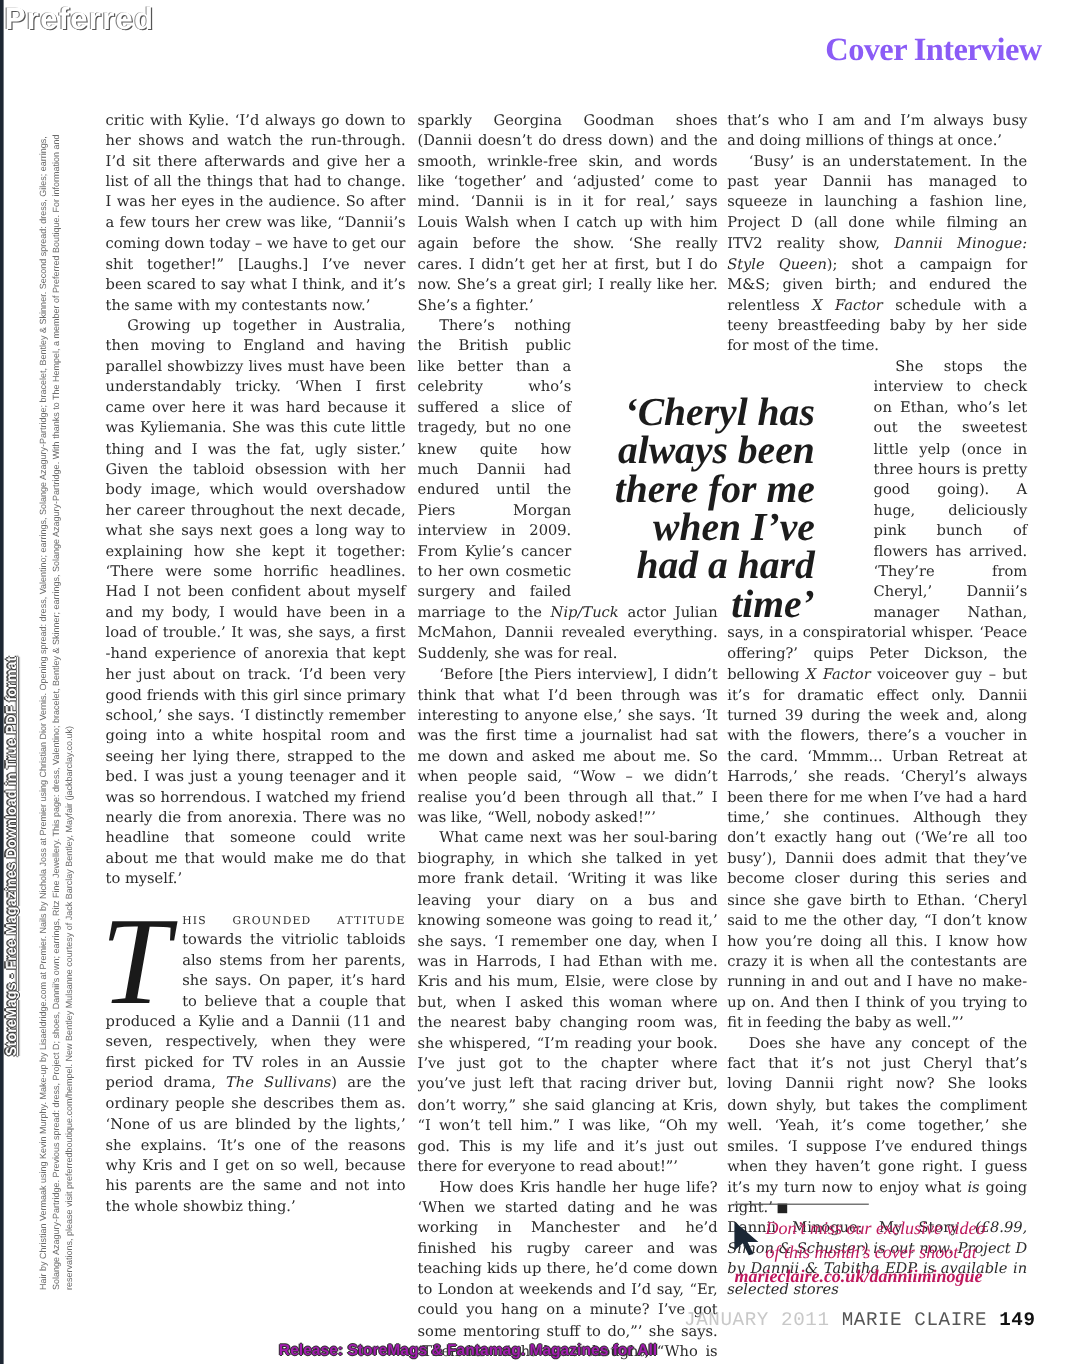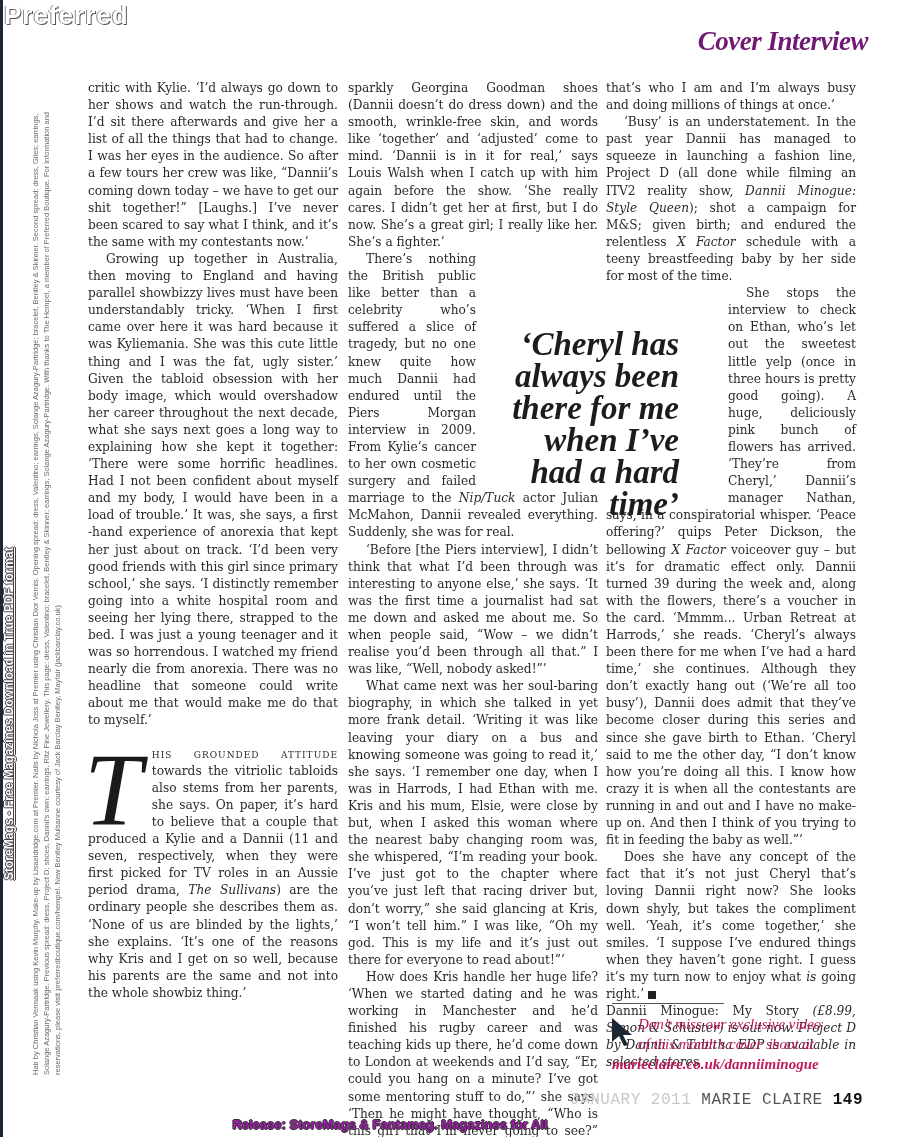--- a/index.html
+++ b/index.html
@@ -9,37 +9,37 @@
     font-family: "DejaVu Serif", "Liberation Serif", serif;
   }
   .left-edge { position: absolute; left: 0; top: 0; width: 3px; height: 1137px; background: #1d2733; }
   .watermark-top {
     position: absolute; left: 4px; top: 0; font-family: "Liberation Sans", sans-serif;
     font-size: 26px; color: #ffffff; letter-spacing: 1px;
     text-shadow: 1px 1px 0 #555, -1px 0 0 #888; font-weight: bold;
   }
   .section-title {
     position: absolute; right: 32px; top: 26px;
-    font-family: "Liberation Serif", serif; font-style: italic; font-weight: bold;
-    font-size: 27px; color: #701a75; letter-spacing: -0.5px;
+    font-family: "Liberation Serif", serif; font-weight: bold;
+    font-size: 27px; color: #8b5cf6; letter-spacing: -0.5px;
   }
   .vertical-credits {
     position: absolute; left: 30px; top: 1075px; width: 990px;
     transform-origin: 0 0; transform: rotate(-90deg);
     font-family: "Liberation Sans", sans-serif; font-size: 7.5px; line-height: 11px; color: #6a6a6a;
   }
   .vertical-watermark {
     position: absolute; left: 2px; top: 880px; width: 420px;
     transform-origin: 0 0; transform: rotate(-90deg);
     font-family: "Liberation Sans", sans-serif; font-weight: bold; font-size: 12px; color: #ffffff;
     text-shadow: 1px 0 0 #444, -1px 0 0 #444, 0 1px 0 #444, 0 -1px 0 #444;
     text-decoration: underline;
   }
   .col {
-    position: absolute; top: 80px; width: 250px;
+    position: absolute; top: 92px; width: 250px;
     font-size: 12.2px; line-height: 17.1px; text-align: justify; hyphens: auto;
   }
   .col p { margin: 0; text-indent: 18px; }
   .col p.noindent { text-indent: 0; }
   .col1 { left: 88px; }
   .col2 { left: 348px; }
   .col3 { left: 606px; }
   .dropcap-para { text-indent: 0 !important; margin-top: 16px !important; }
   .dropcap {
     float: left; font-family: "Liberation Serif", serif; font-style: italic;

